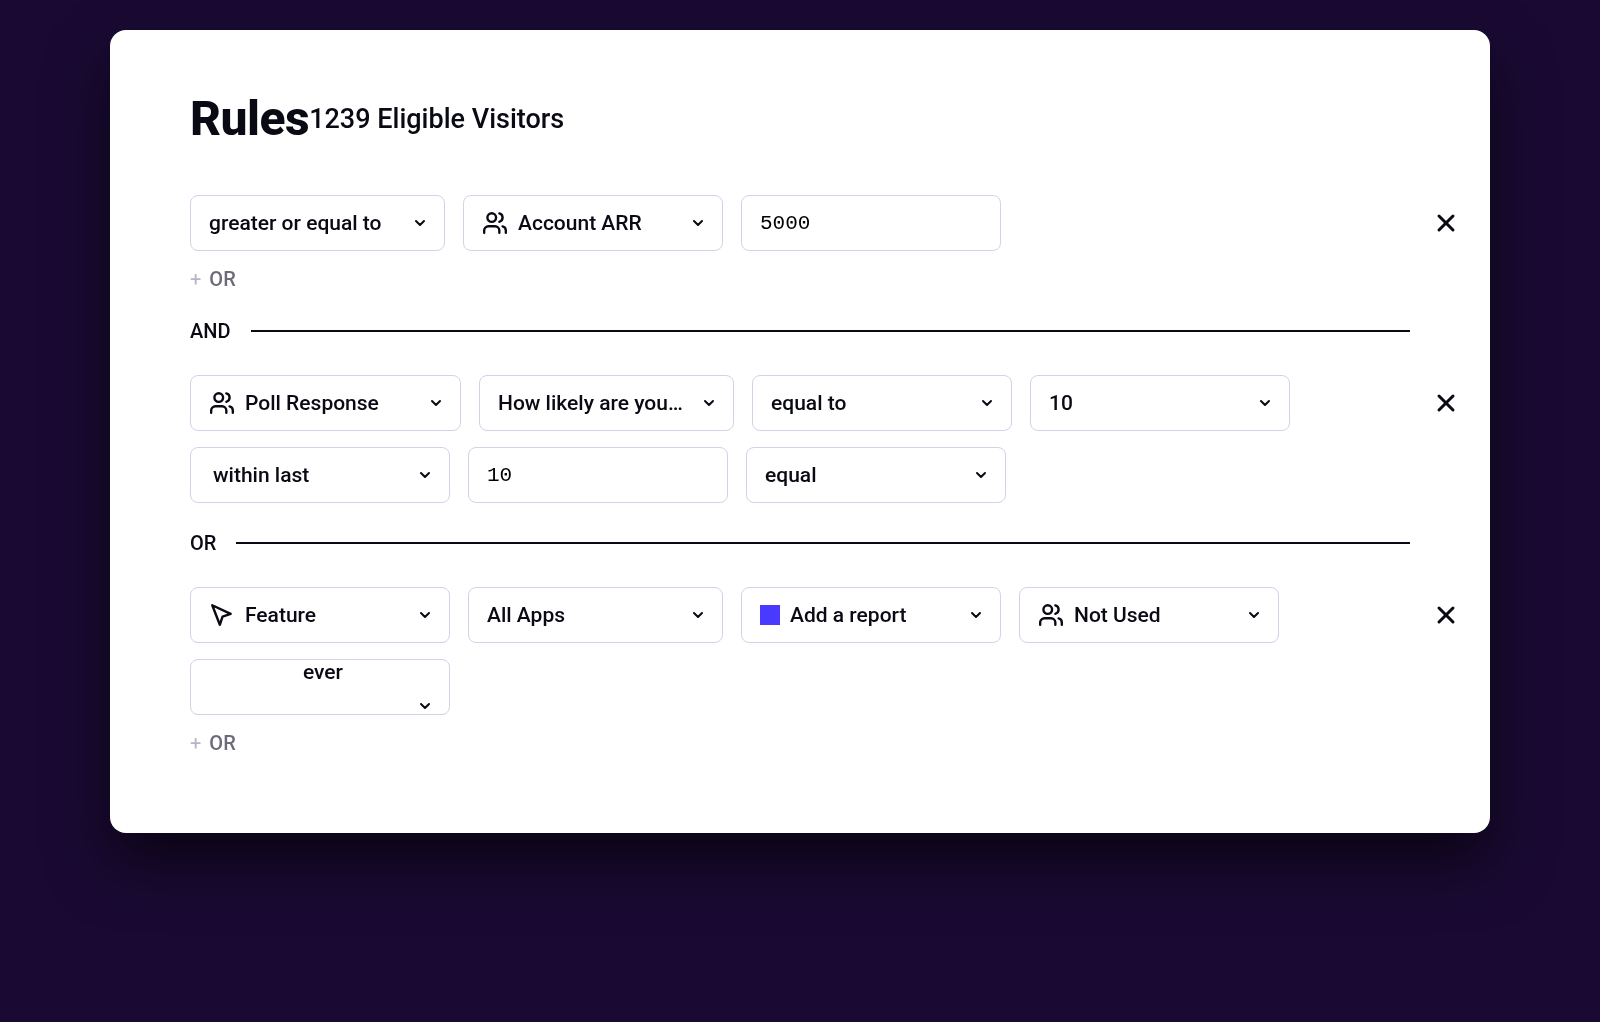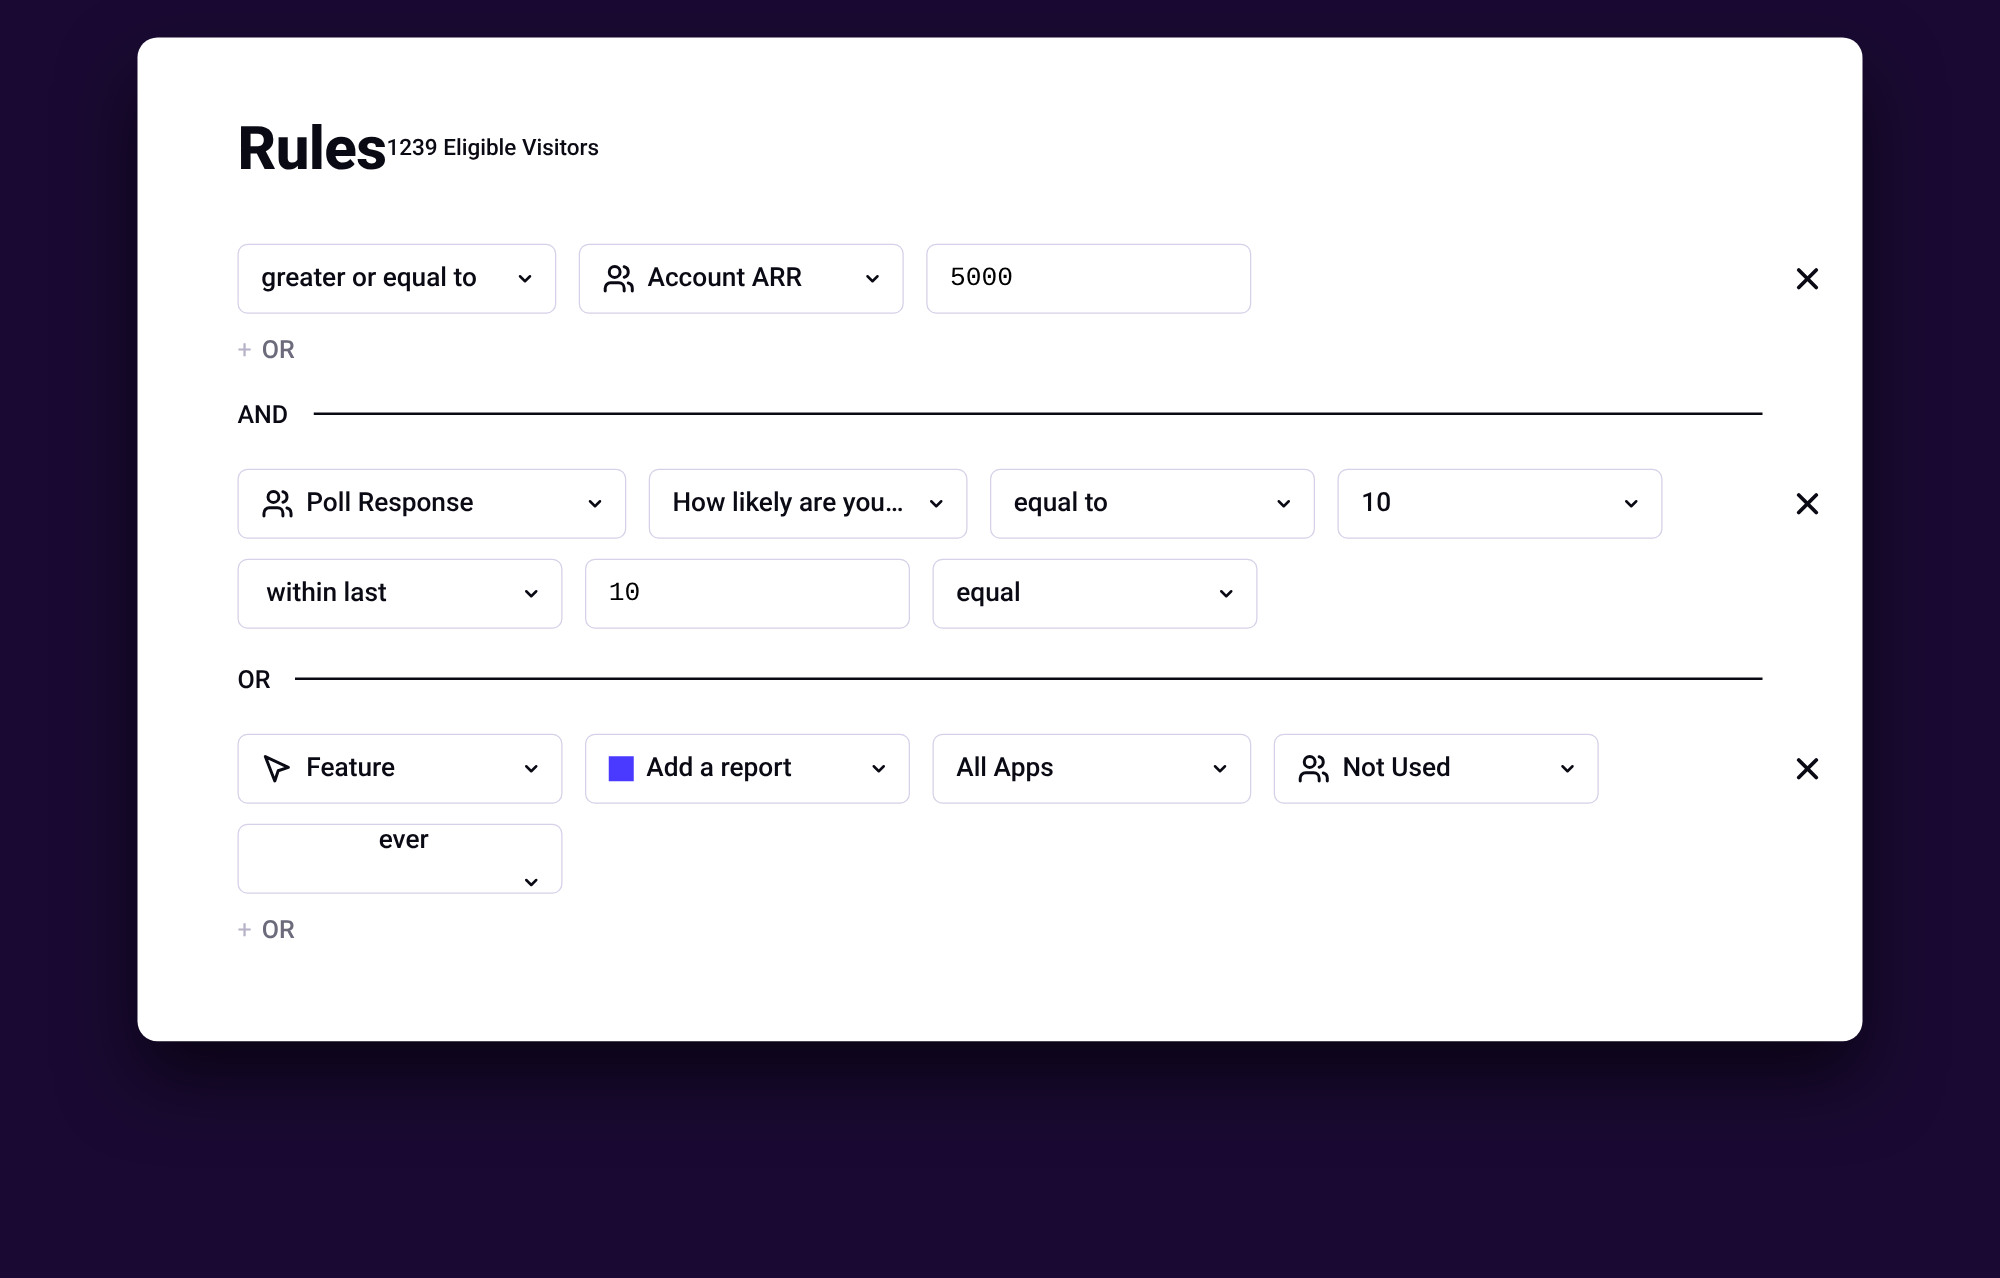--- a/index.html
+++ b/index.html
@@ -26,21 +26,21 @@
     align-items: center;
     margin-bottom: 48px;
   }
   .title {
     font-size: 48px;
     font-weight: 800;
     color: #0a0a14;
     letter-spacing: -0.5px;
   }
   .eligible {
-    font-size: 18px;
+    font-size: 27px;
     font-weight: 500;
     color: #0a0a14;
   }
   .rule-group { position: relative; }
   .rule-row {
     display: flex;
     gap: 18px;
     margin-bottom: 16px;
     flex-wrap: wrap;
     align-items: center;
@@ -126,21 +126,21 @@
     flex-shrink: 0;
   }
   .separator .line {
     flex: 1;
     height: 2.5px;
     background: #0a0a14;
   }
   
   .w-260 { width: 260px; }
   .w-255 { width: 255px; }
-  .w-265 { width: 311px; }
+  .w-265 { width: 271px; }
 </style>
 </head>
 <body>
 
 <div class="card">
   <div class="header">
     <div class="title">Rules</div>
     <div class="eligible">1239 Eligible Visitors</div>
   </div>
   <div id="groups">
@@ -272,31 +272,31 @@
                 <path d="M3 3l7 18 2.5-7.5L20 11 3 3z"></path>
               </svg>
             </span>
             <span class="label">Feature</span>
             <span class="chev">
               <svg width="16" height="16" viewBox="0 0 24 24" fill="none" stroke="#0a0a14" stroke-width="3" stroke-linecap="round" stroke-linejoin="round">
                 <polyline points="6 9 12 15 18 9"></polyline>
               </svg>
             </span>
           </div>
+          <div class="pill w-255">
+            <span class="label">All Apps</span>
+            <span class="chev">
+              <svg width="16" height="16" viewBox="0 0 24 24" fill="none" stroke="#0a0a14" stroke-width="3" stroke-linecap="round" stroke-linejoin="round">
+                <polyline points="6 9 12 15 18 9"></polyline>
+              </svg>
+            </span>
+          </div>
           <div class="pill w-260">
             <span class="swatch"></span>
             <span class="label">Add a report</span>
-            <span class="chev">
-              <svg width="16" height="16" viewBox="0 0 24 24" fill="none" stroke="#0a0a14" stroke-width="3" stroke-linecap="round" stroke-linejoin="round">
-                <polyline points="6 9 12 15 18 9"></polyline>
-              </svg>
-            </span>
-          </div>
-          <div class="pill w-255">
-            <span class="label">All Apps</span>
             <span class="chev">
               <svg width="16" height="16" viewBox="0 0 24 24" fill="none" stroke="#0a0a14" stroke-width="3" stroke-linecap="round" stroke-linejoin="round">
                 <polyline points="6 9 12 15 18 9"></polyline>
               </svg>
             </span>
           </div>
           <div class="pill w-260">
             <span class="icon-people">
               <svg width="26" height="26" viewBox="0 0 24 24" fill="none" stroke="#0a0a14" stroke-width="2.2" stroke-linecap="round" stroke-linejoin="round">
                 <path d="M16 21v-2a4 4 0 0 0-4-4H6a4 4 0 0 0-4 4v2"></path>

